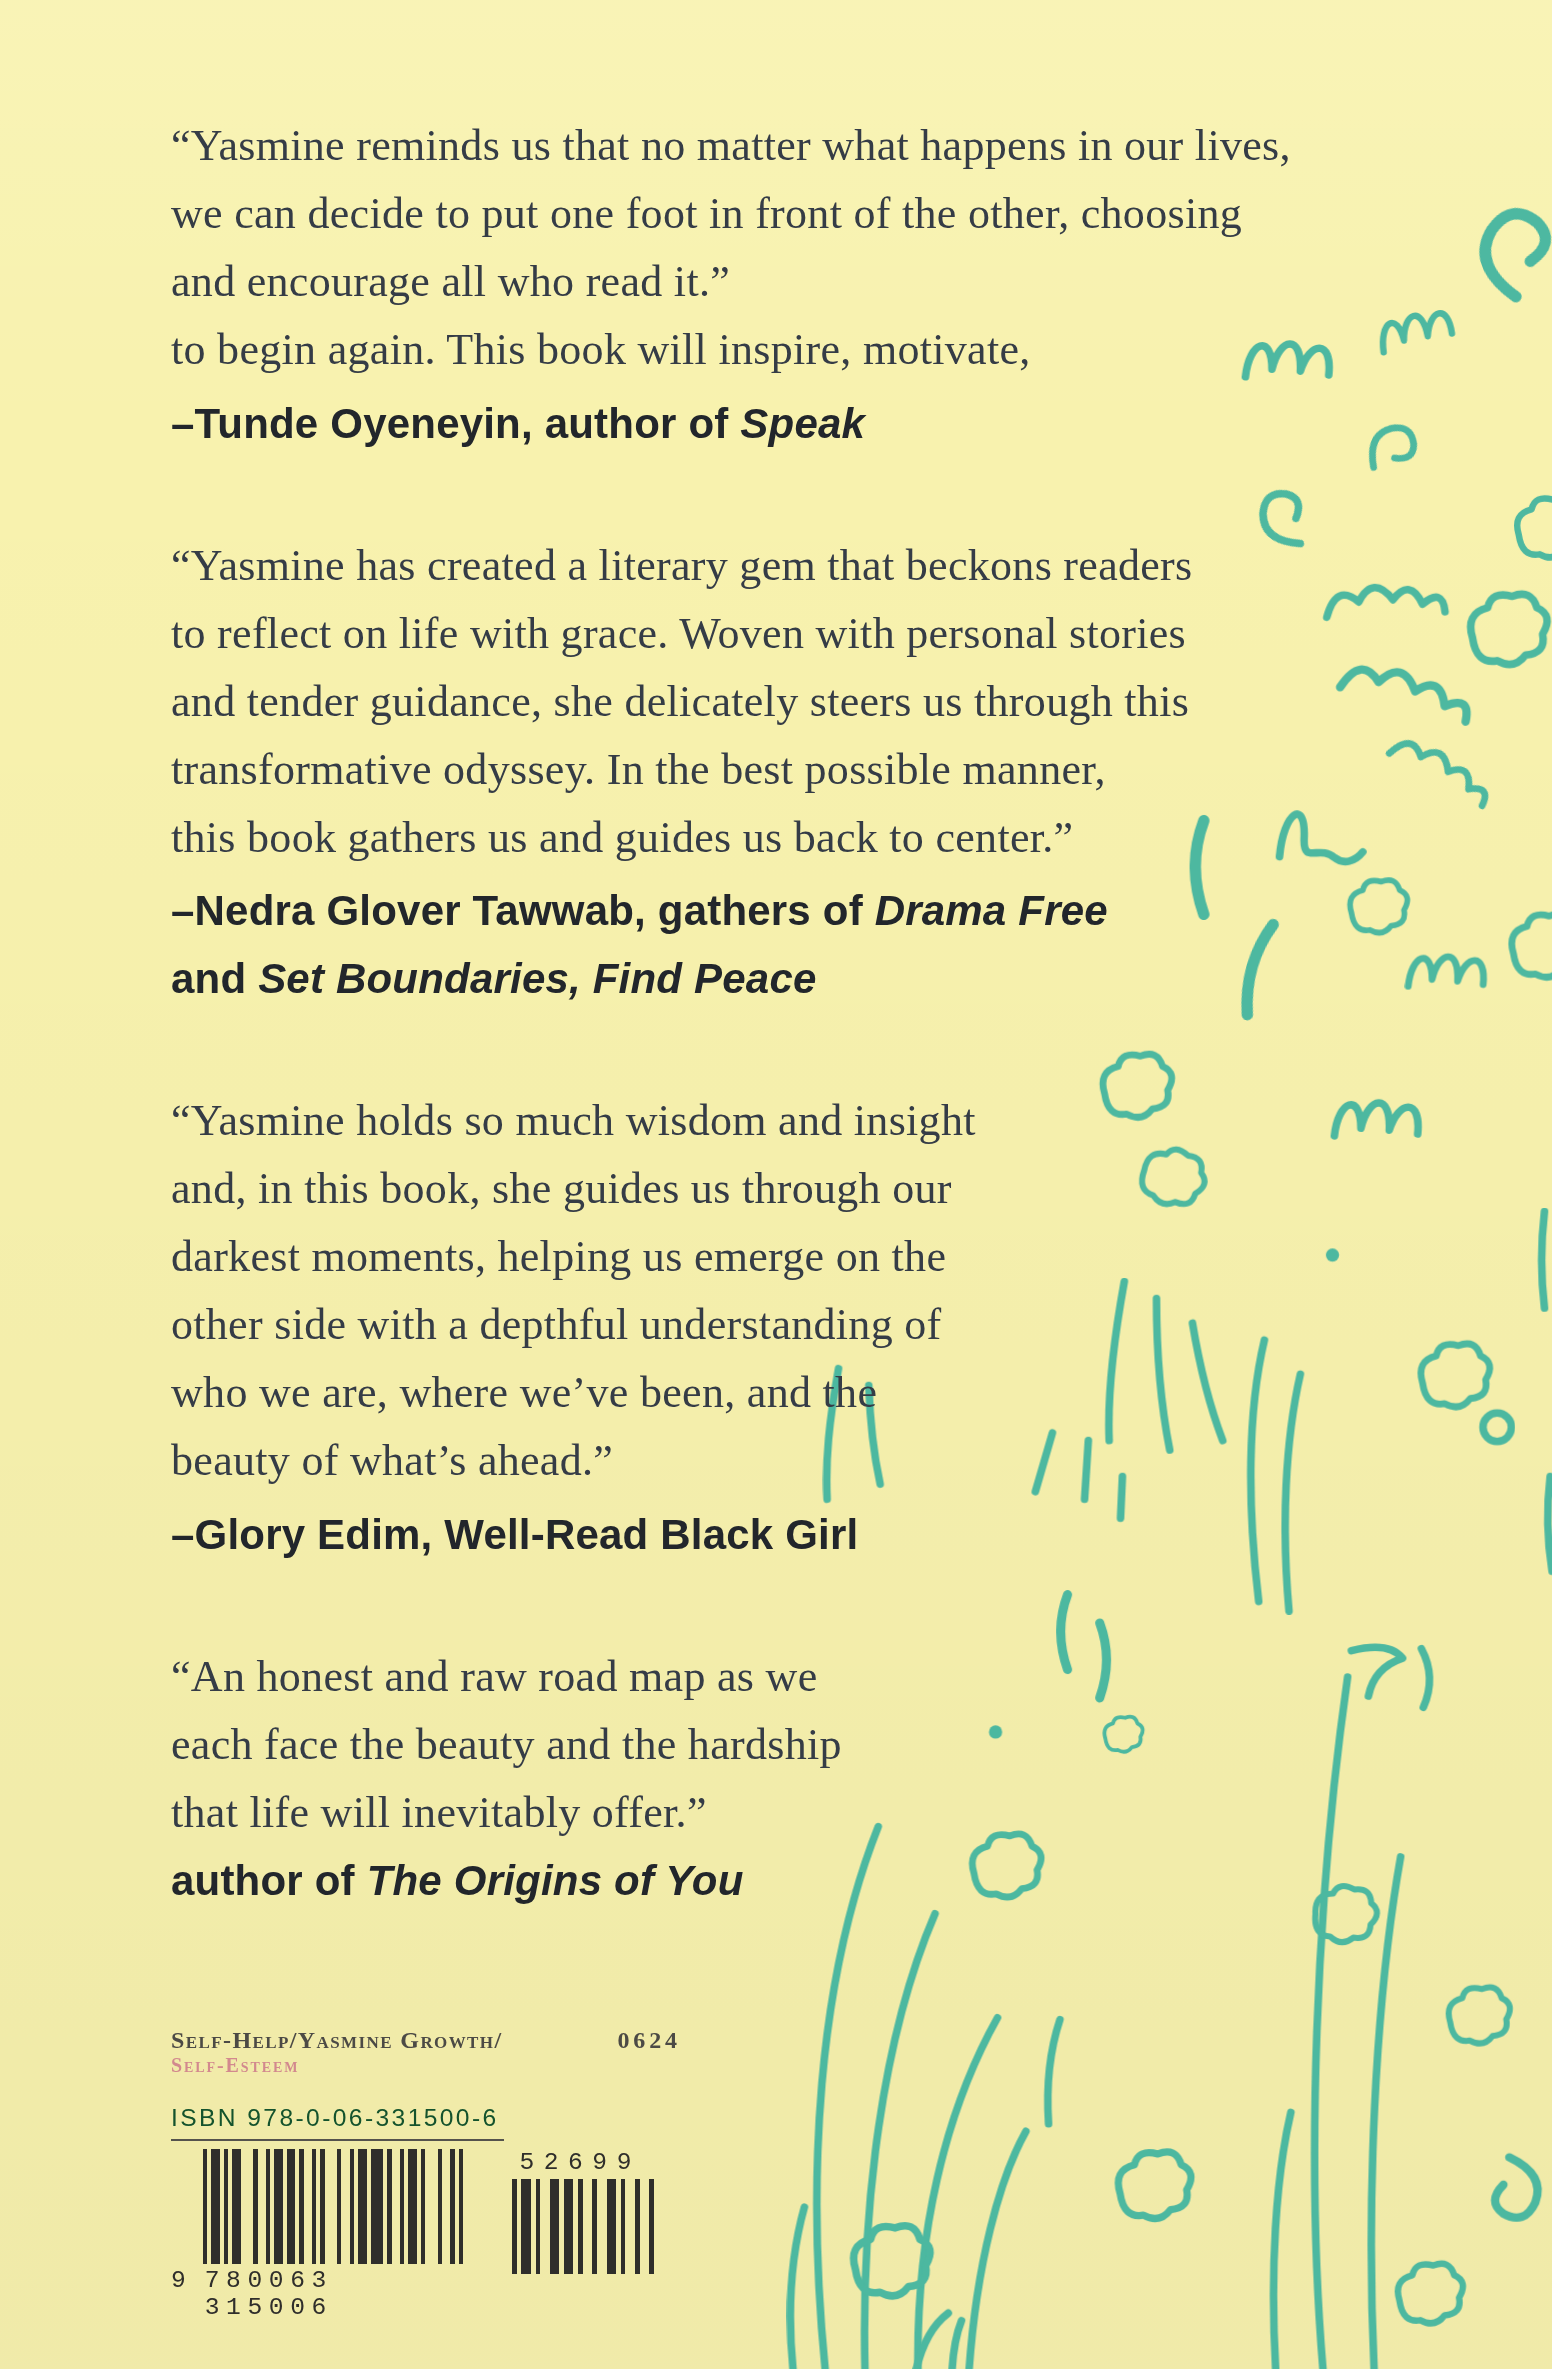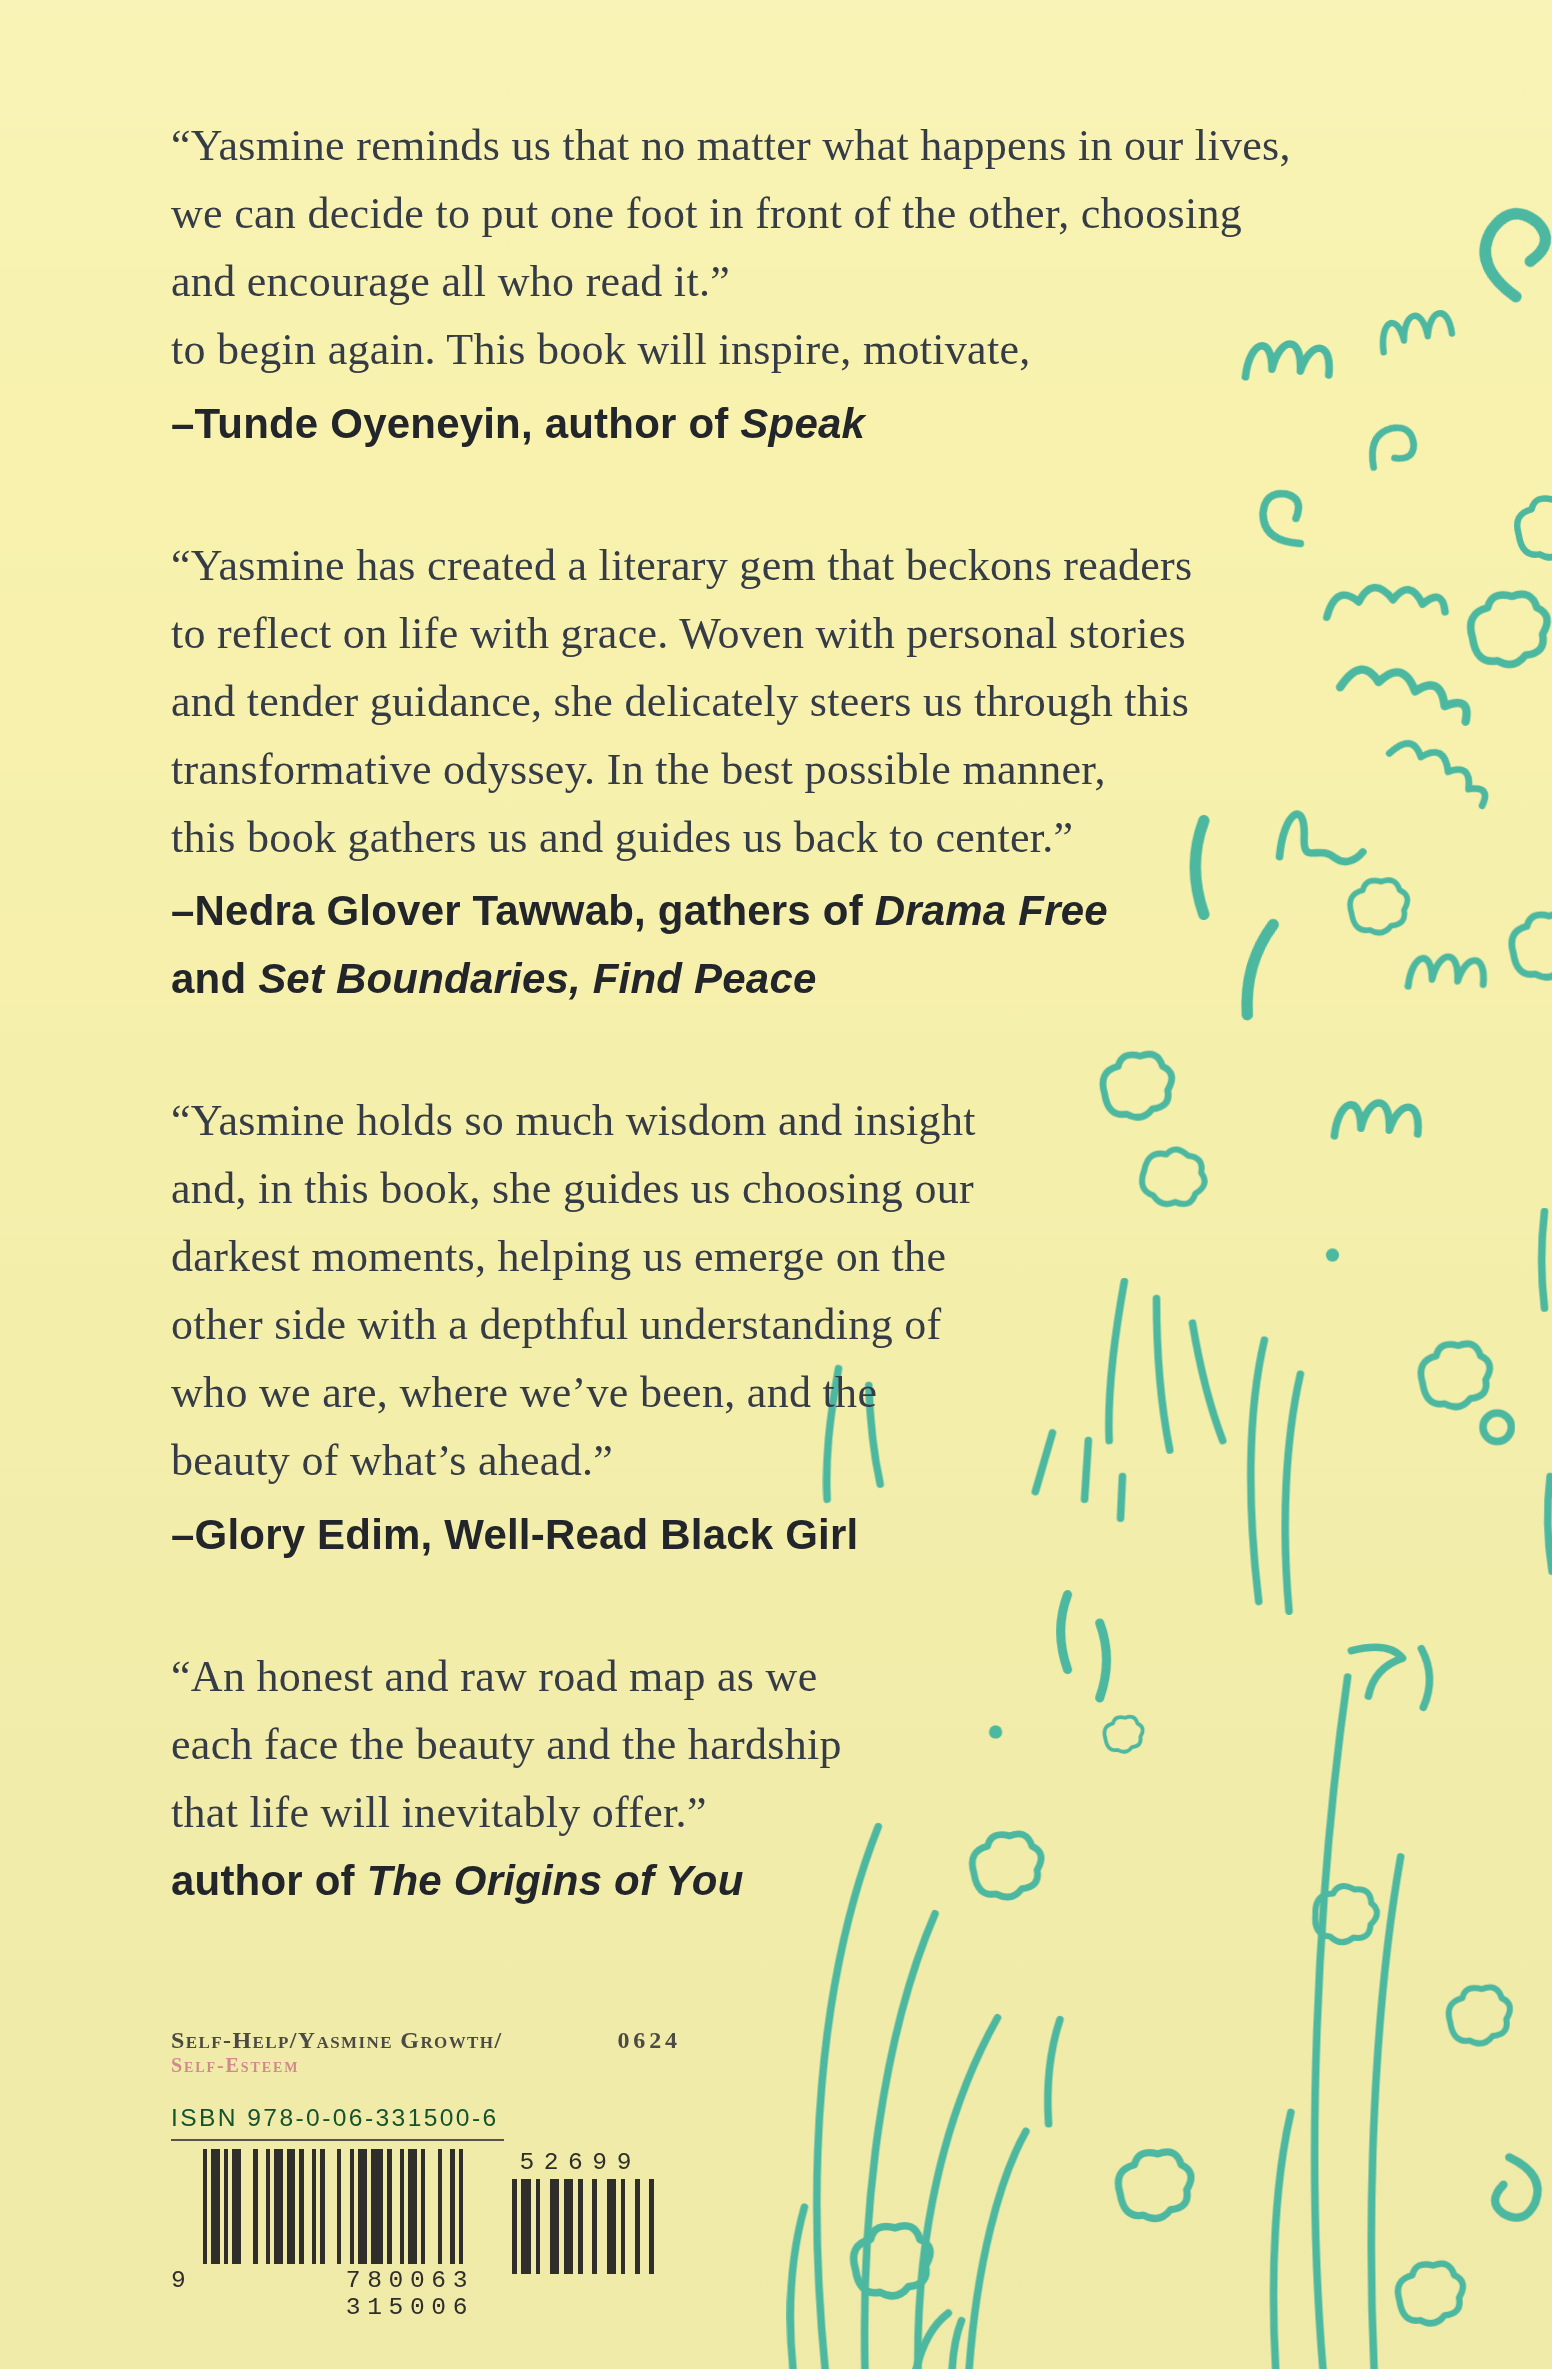--- a/index.html
+++ b/index.html
@@ -102,21 +102,21 @@
   .sp{background:transparent;}
   .bars-main{margin-left:32px;width:261px;height:115px;}
   .ean-digits{
     display:flex;
     gap:19px;
     margin-top:3.8px;
     font-family:"Liberation Mono", monospace;
     font-size:24.6px;
     color:var(--ink,#2f2e2b);
   }
-  .ean-digits .grp{letter-spacing:6.6px;text-align:right;}
+  .ean-digits .grp{letter-spacing:6.6px;}
   .supp{display:flex;flex-direction:column;}
   .supp-digits{
     font-family:"Liberation Mono", monospace;
     font-size:24.6px;
     letter-spacing:9.5px;
     margin:0 0 3.8px 7.6px;
     color:var(--ink,#2f2e2b);
   }
   .bars-supp{width:142px;height:95px;}
 </style>
@@ -224,21 +224,21 @@
         <div class="quote-line">“Yasmine has created a literary gem that beckons readers</div>
         <div class="quote-line">to reflect on life with grace. Woven with personal stories</div>
         <div class="quote-line">and tender guidance, she delicately steers us through this</div>
         <div class="quote-line">transformative odyssey. In the best possible manner,</div>
         <div class="quote-line">this book gathers us and guides us back to center.”</div>
         <div class="attr-line first"><span>–Nedra Glover Tawwab, gathers of </span><span class="it">Drama Free</span></div>
         <div class="attr-line"><span>and </span><span class="it">Set Boundaries, Find Peace</span></div>
       </div>
       <div class="quote-block">
         <div class="quote-line">“Yasmine holds so much wisdom and insight</div>
-        <div class="quote-line">and, in this book, she guides us choosing our</div>
+        <div class="quote-line">and, in this book, she guides us through our</div>
         <div class="quote-line">darkest moments, helping us emerge on the</div>
         <div class="quote-line">other side with a depthful understanding of</div>
         <div class="quote-line">who we are, where we’ve been, and the</div>
         <div class="quote-line">beauty of what’s ahead.”</div>
         <div class="attr-line first"><span>–Glory Edim, Well-Read Black Girl</span></div>
       </div>
       <div class="quote-block">
         <div class="quote-line">“An honest and raw road map as we</div>
         <div class="quote-line">each face the beauty and the hardship</div>
         <div class="quote-line">that life will inevitably offer.”</div>

